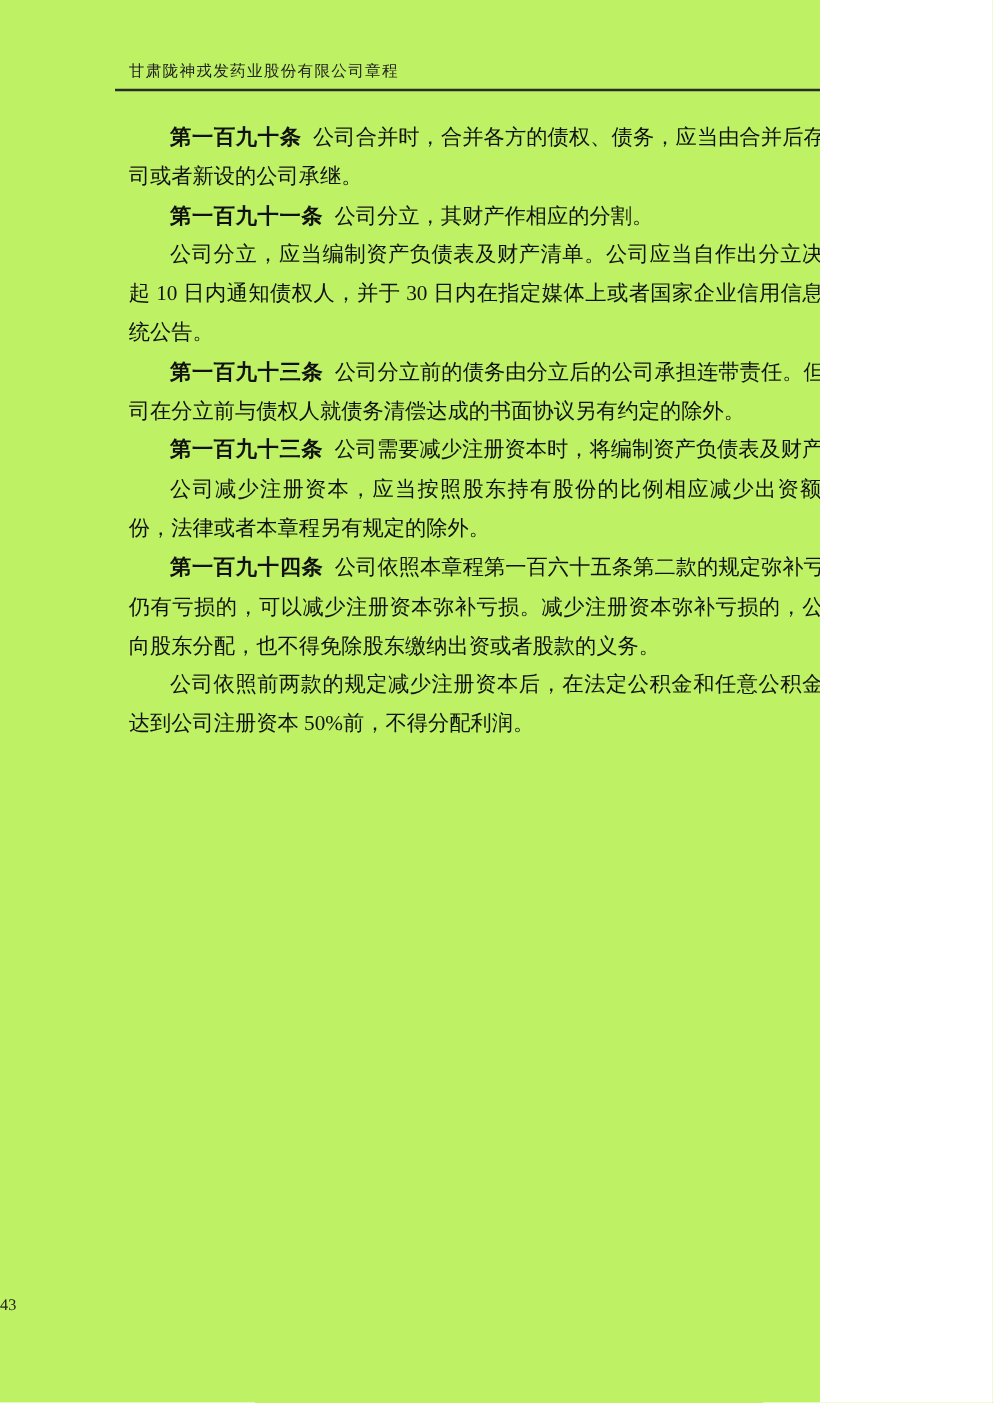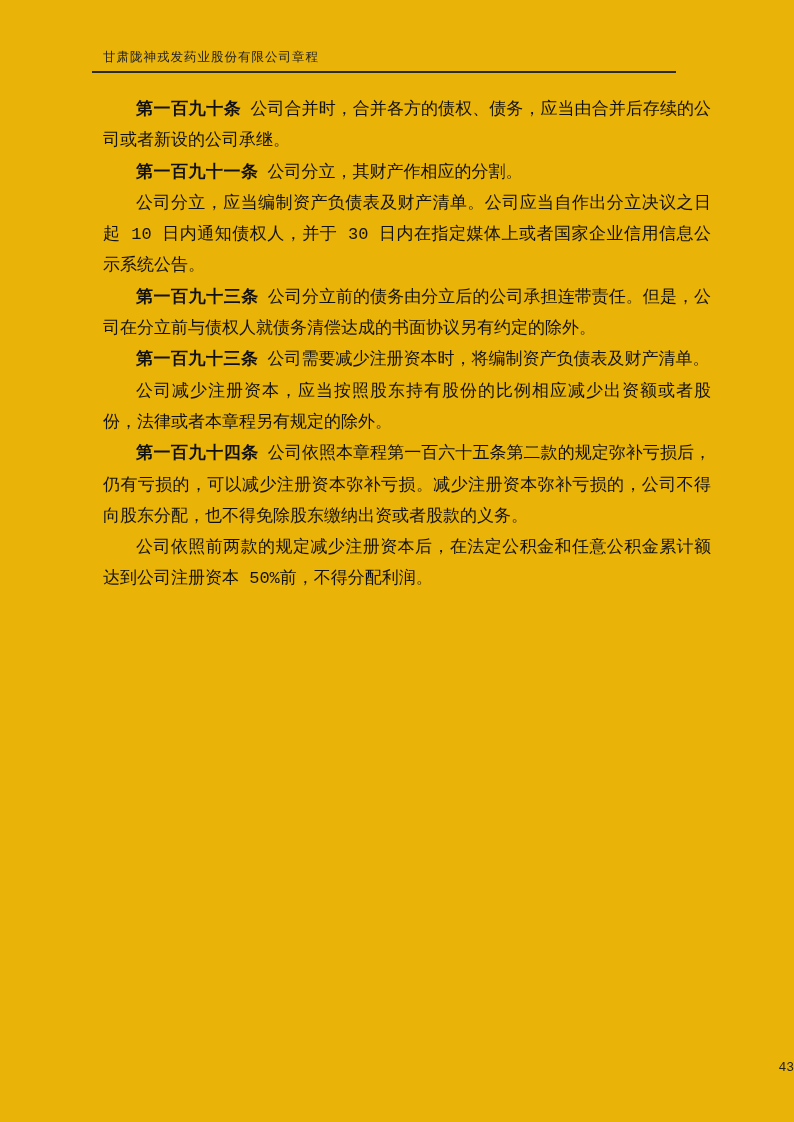--- a/index.html
+++ b/index.html
@@ -1,23 +1,23 @@
 <!DOCTYPE html>
 <html><head>
 <meta charset="utf-8">
 <style>
   * { margin: 0; padding: 0; box-sizing: border-box; }
   html, body { background: #ffffff; }
   .page {
     position: relative;
-    width: 794px;
+    width: 656px;
     height: 1122px;
-    background: #eab308;
+    background: #bef264;
     overflow: hidden;
-    font-family: Liberation Mono, monospace;
+    font-family: Liberation Serif, serif;
     color: #1a1a1a;
   }
   .page-header {
     position: absolute;
     left: 92px;
     top: 48px;
     width: 584px;
     border-bottom: 2px solid #2b2b2b;
     padding-bottom: 5px;
   }
@@ -44,23 +44,23 @@
     text-indent: 33px;
   }
   .doc-body p b.article-no {
     font-weight: bold;
     margin-right: 9px;
     letter-spacing: 0.5px;
   }
   .page-footer {
     position: absolute;
     left: 0;
-    top: 1060px;
+    top: 1036px;
     width: 100%;
-    text-align: right;
+    text-align: left;
     font-size: 13px;
     color: #222222;
   }
 </style>
 </head>
 <body>
 
 <div class="page">
 
   <div class="page-header">

